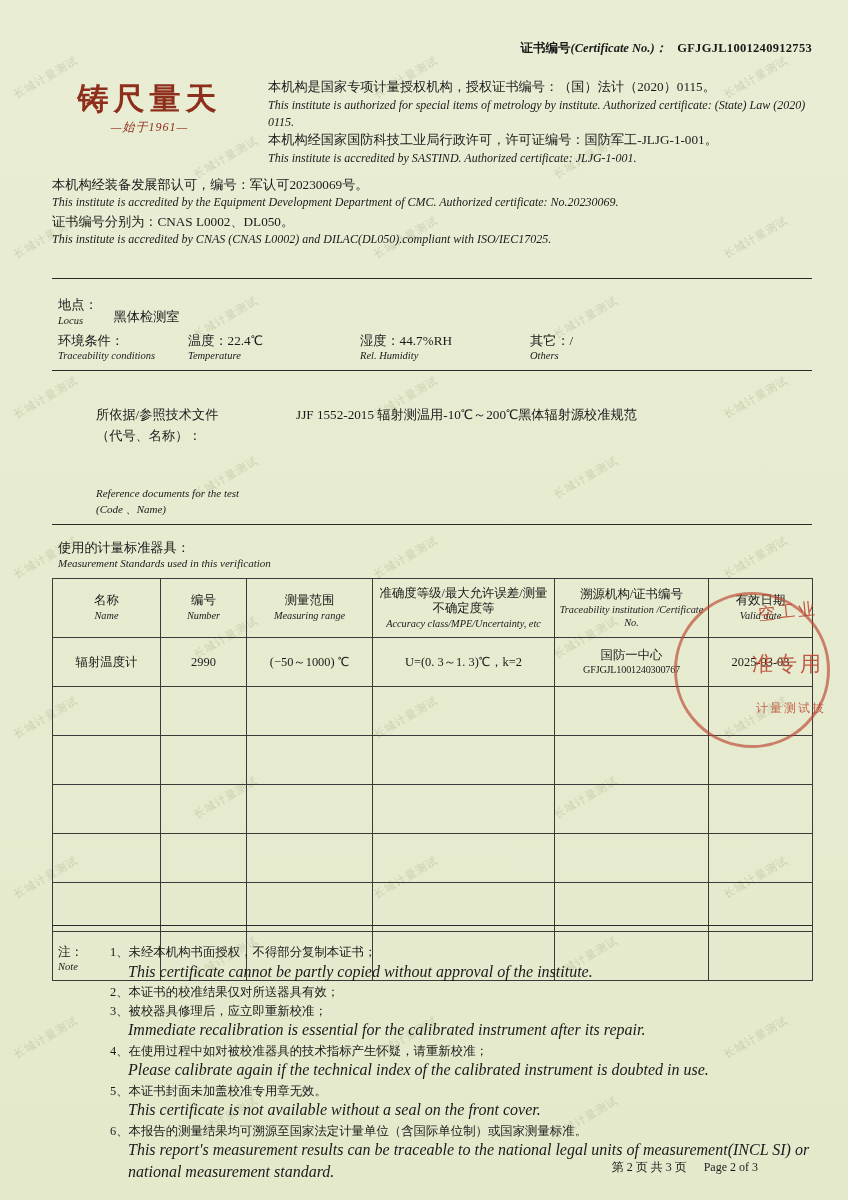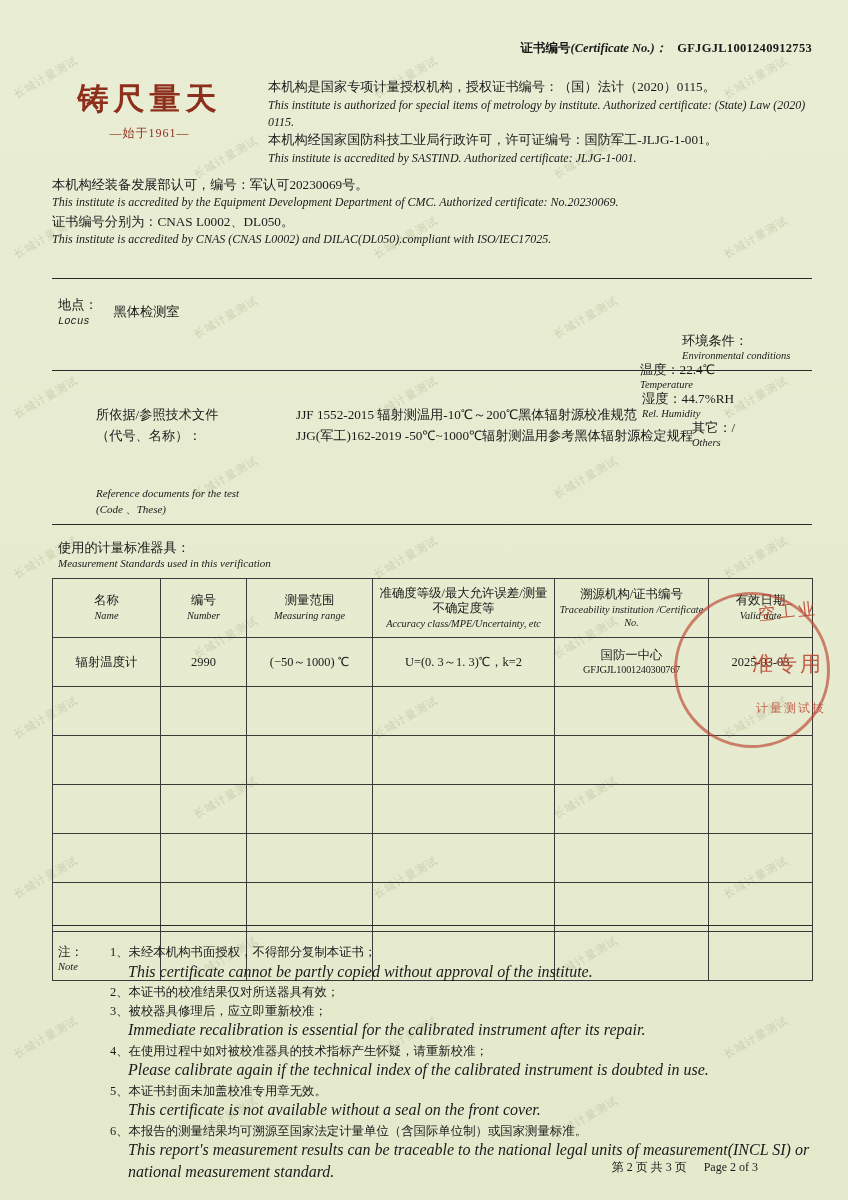--- a/index.html
+++ b/index.html
@@ -67,23 +67,23 @@
   .logo-cn {
     font-family: "Liberation Serif", serif;
     font-size: 31px;
     font-weight: bold;
     color: #8e2f1c;
     letter-spacing: 5px;
     line-height: 1.25;
     white-space: nowrap;
   }
   .logo-sub {
-    margin-top: 6px;
     font-size: 12px;
     color: #8e2f1c;
+    font-style: italic;
     letter-spacing: 1px;
   }
   .auth-block {
     position: absolute;
     left: 268px;
     top: 78px;
     right: 36px;
     font-size: 13.2px;
     line-height: 1.42;
   }
@@ -117,35 +117,33 @@
     display: block;
     font-style: italic;
     font-size: 10.5px;
     margin-top: 1px;
   }
   .locus-row {
     position: absolute;
     left: 58px;
     top: 296px;
     display: flex;
-    align-items: center;
-    font-family: Liberation Mono, monospace;
+    align-items: flex-end;
   }
   .locus-row .val {
     margin-left: 16px;
     font-size: 13.2px;
   }
   .env-row {
     position: absolute;
     left: 58px;
     top: 332px;
     right: 36px;
     display: flex;
     align-items: flex-end;
-    flex-direction: column;
   }
   .env-row .cell {
     display: flex;
     align-items: flex-start;
   }
   .env-row .c1 { width: 130px; }
   .env-row .c2 { width: 172px; }
   .env-row .c3 { width: 170px; }
   .env-row .c4 { width: 120px; }
   .env-row .lbl {
@@ -391,21 +389,21 @@
         <span>地点：</span>
         <span class="en">Locus</span>
       </div>
       <div class="val">黑体检测室</div>
     </div>
 
     <div class="env-row">
       <div class="cell c1">
         <div class="lbl">
           <span>环境条件：</span>
-          <span class="en">Environmental conditions</span>
+          <span class="en">Traceability conditions</span>
         </div>
       </div>
       <div class="cell c2">
         <div class="lbl">
           <span>温度：22.4℃</span>
           <span class="en">Temperature</span>
         </div>
       </div>
       <div class="cell c3">
         <div class="lbl">
@@ -423,25 +421,24 @@
 
     <div class="rule" style="top:370px;"></div>
 
     <div class="refdocs" style="height:130px;">
       <div class="lead">
         <div>所依据/参照技术文件</div>
         <div>（代号、名称）：</div>
       </div>
       <div class="lines">
         <div>JJF 1552-2015  辐射测温用-10℃～200℃黑体辐射源校准规范</div>
-        <div>JJG(军工)162-2019  -50℃~1000℃辐射测温用参考黑体辐射源检定规程</div>
       </div>
       <div class="en">
         <div>Reference documents for the test</div>
-        <div>(Code 、These)</div>
+        <div>(Code 、Name)</div>
       </div>
     </div>
 
     <div class="rule" style="top:524px;"></div>
 
     <div class="std-title">
       <span>使用的计量标准器具：</span>
       <span class="en">Measurement Standards used in this verification</span>
     </div>
 

